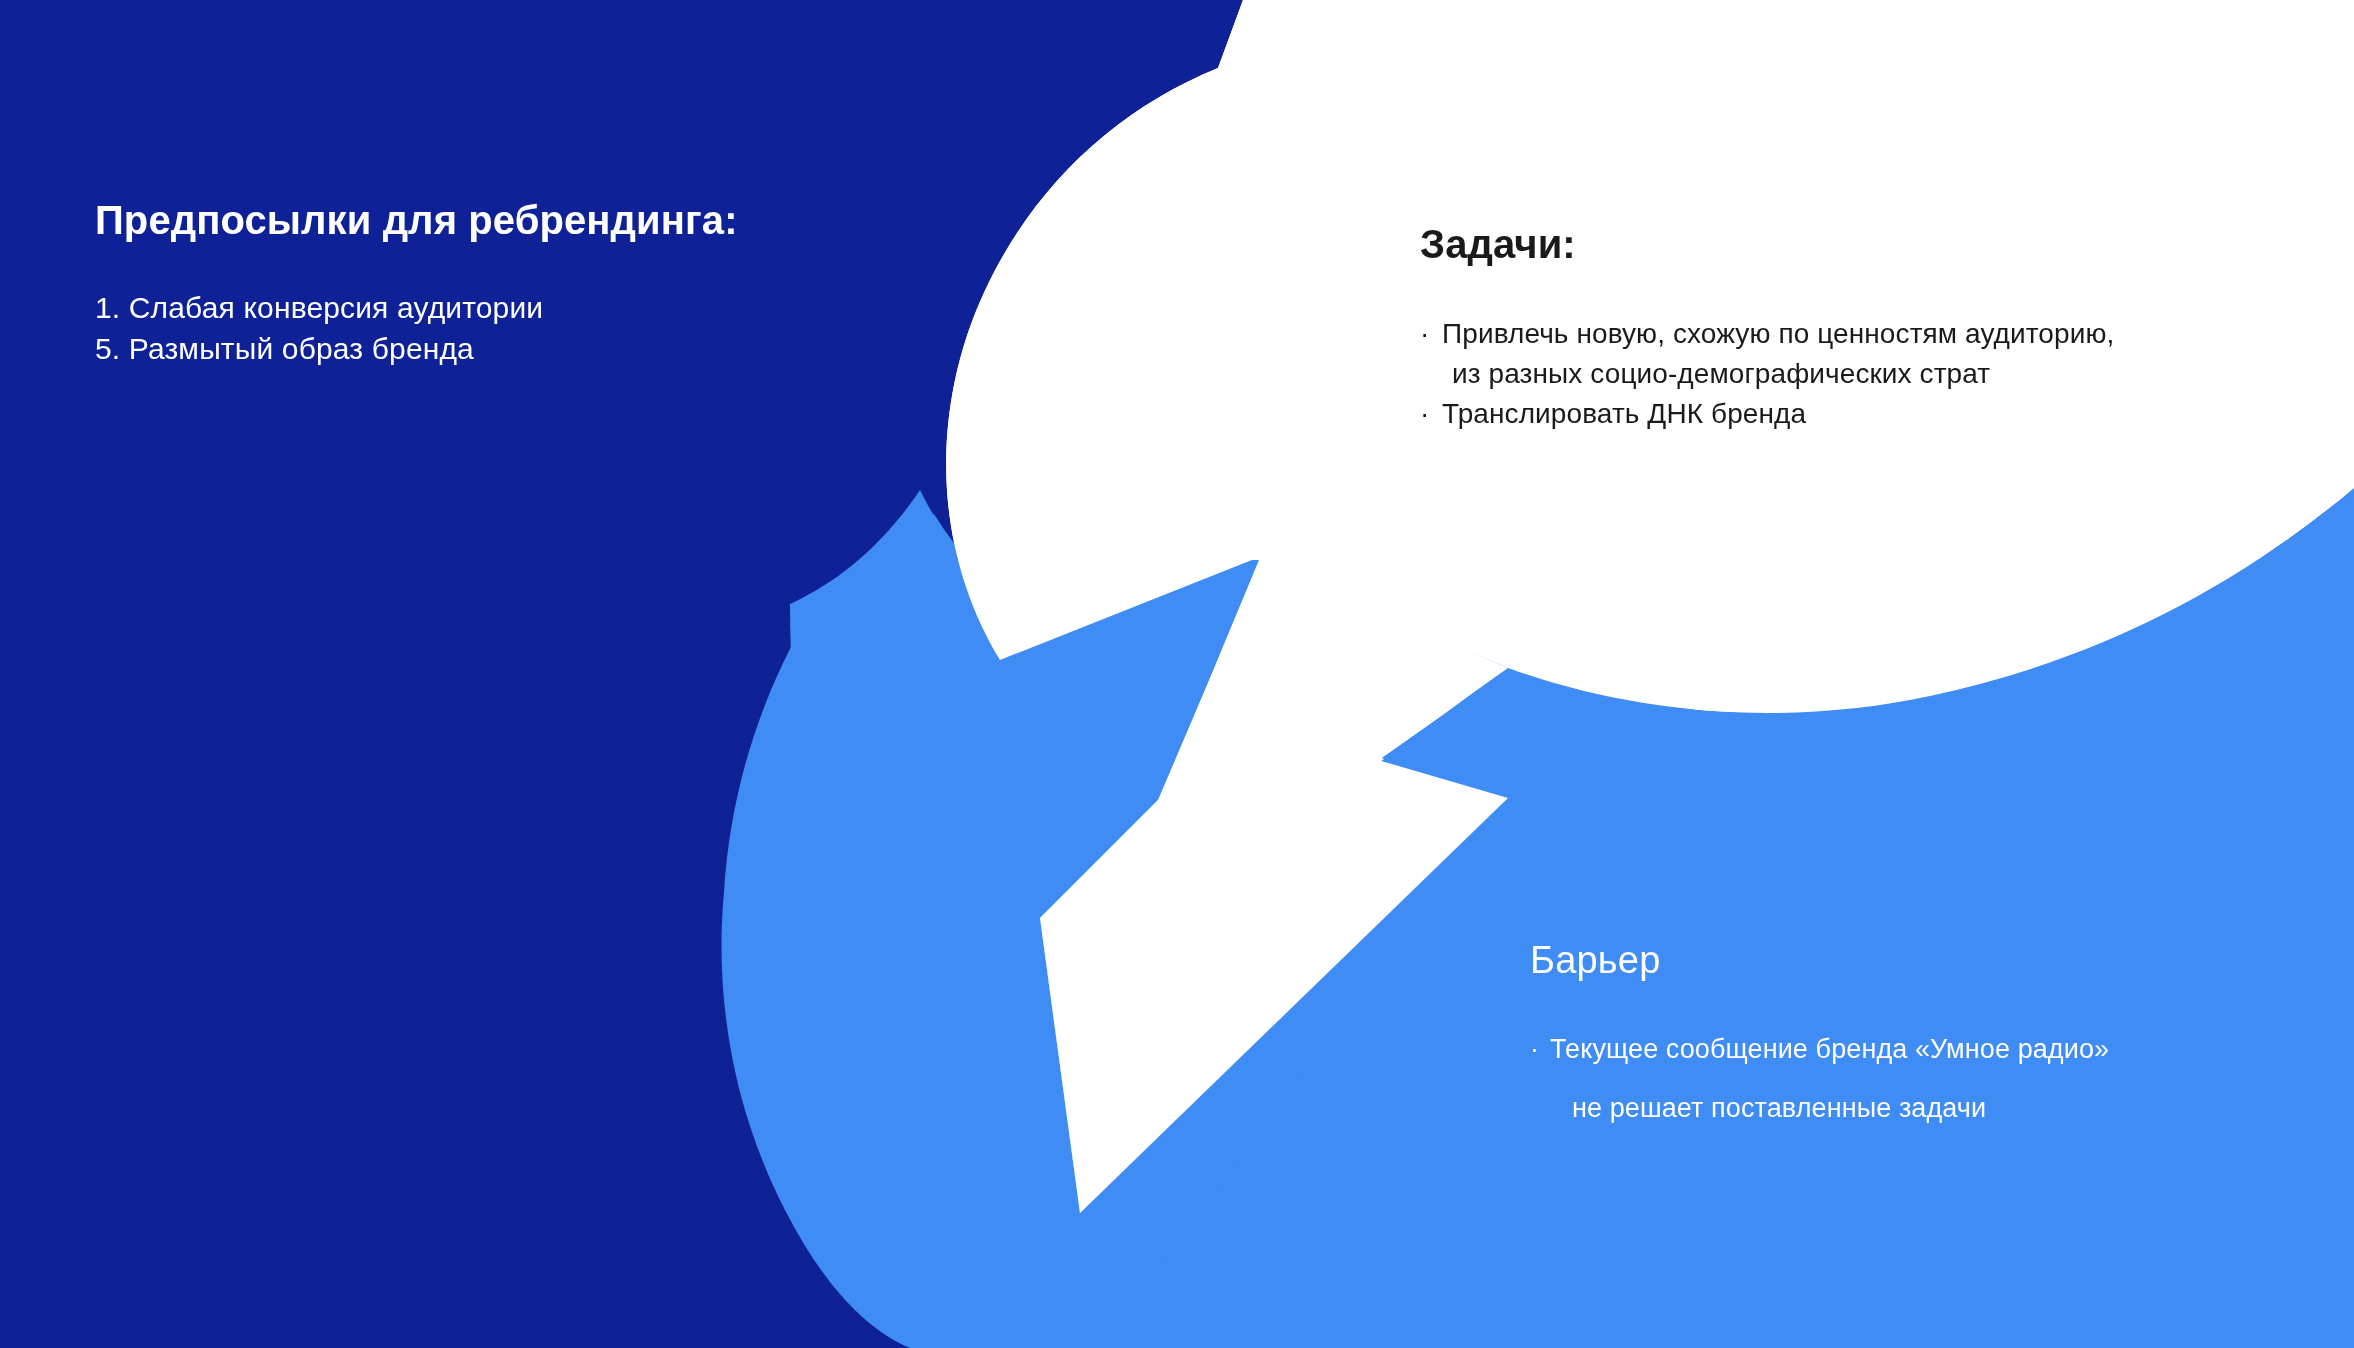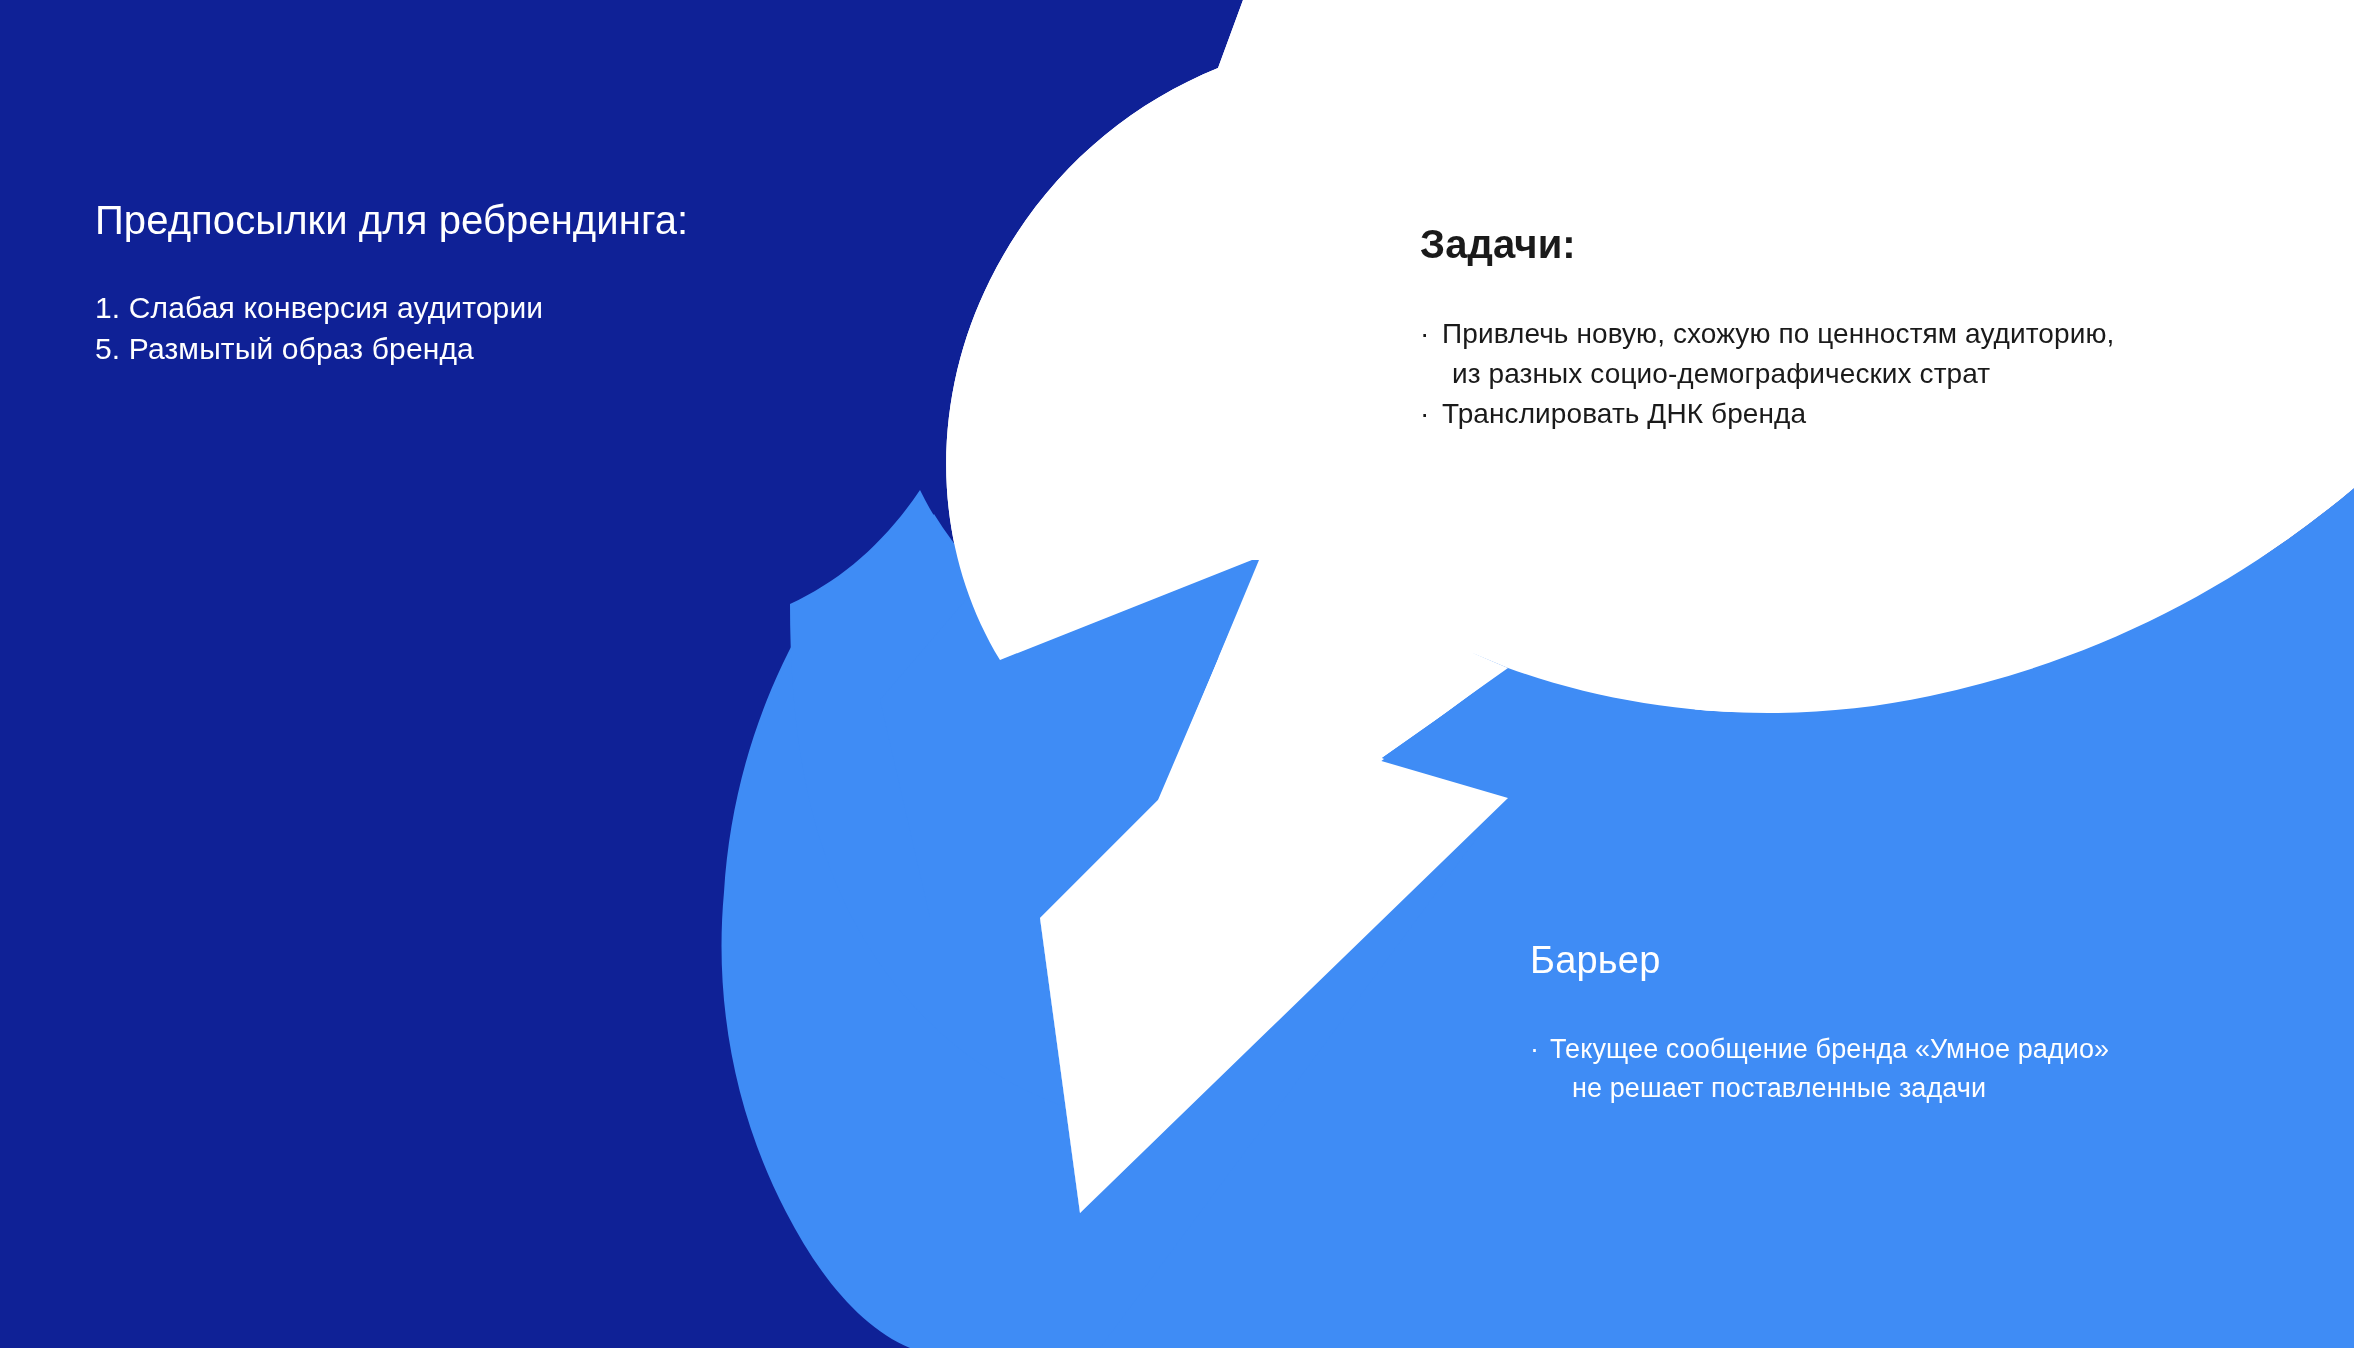--- a/index.html
+++ b/index.html
@@ -32,21 +32,21 @@
   }
 
   
   #premises-block {
     left: 95px;
     top: 198px;
     width: 900px;
   }
   #premises-title {
     font-size: 40px;
-    font-weight: 400;
+    font-weight: 700;
     color: #ffffff;
     letter-spacing: 0.1px;
     line-height: 1.1;
     margin: 0 0 46px 0;
   }
   .premise-item {
     font-size: 30px;
     font-weight: 400;
     color: #ffffff;
     line-height: 1.36;
@@ -111,20 +111,21 @@
     padding-left: 20px;
   }
   .barrier-item .bullet {
     position: absolute;
     left: 0;
     top: 0;
   }
   .barrier-item .l2 {
     display: block;
     padding-left: 22px;
+    margin-top: 20px;
   }
 </style>
 </head>
 <body>
 
 <div id="slide">
 
   <svg id="artwork" viewBox="0 0 2354 1348" preserveAspectRatio="none">
 
     <rect x="0" y="0" width="2354" height="1348" fill="#0F2196"></rect>

